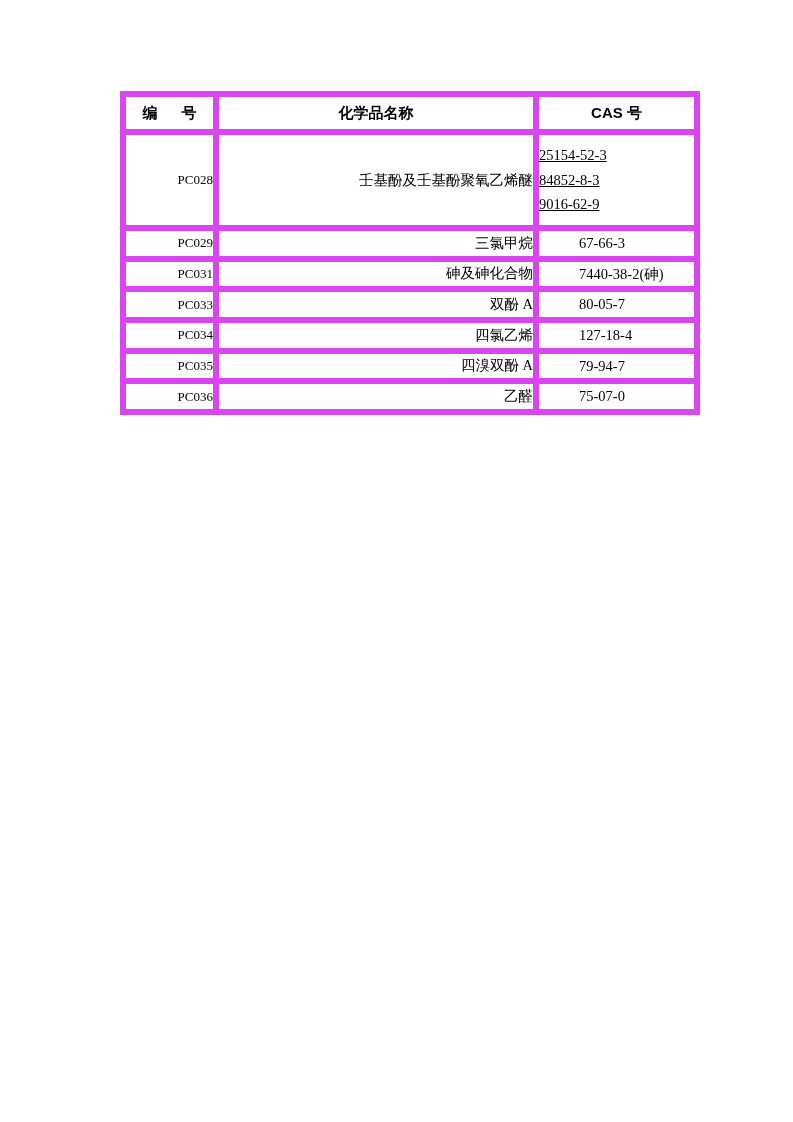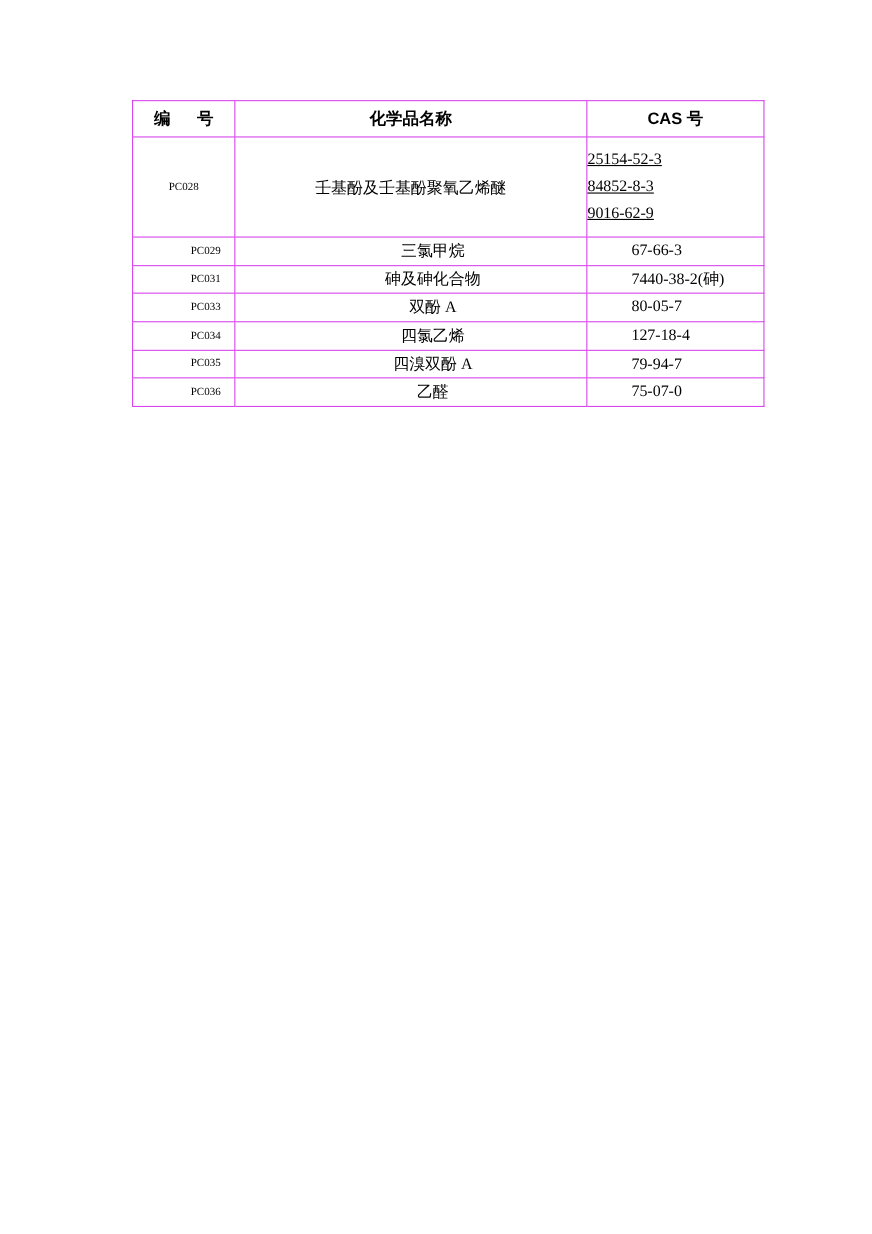--- a/index.html
+++ b/index.html
@@ -28,48 +28,48 @@
     top: 91px;
     width: 574px;
   }
   table.chem-table {
     border-collapse: collapse;
     width: 574px;
     table-layout: fixed;
   }
   table.chem-table th,
   table.chem-table td {
-    border: 1px solid #d946ef;
+    border: 6px solid #d946ef;
     padding: 0;
     vertical-align: middle;
   }
   col.col-code { width: 93px; }
   col.col-name { width: 320px; }
   col.col-cas  { width: 161px; }
 
   thead th {
     height: 32px;
     text-align: center;
     font-weight: bold;
     font-size: 15px;
     font-family: "Liberation Sans", "DejaVu Sans", sans-serif;
     letter-spacing: 0px;
   }
   th.head-code {
     letter-spacing: 10px;
     text-indent: 10px;
   }
   td.code-cell {
-    text-align: center;
-    font-size: 10px;
+    text-align: right;
+    font-size: 13px;
     font-family: "Liberation Serif", "DejaVu Serif", serif;
     padding: 5px 2px;
   }
   td.name-cell {
-    text-align: center;
+    text-align: right;
     font-size: 14.5px;
     padding: 5px 0 5px 10px;
     font-family: "Liberation Serif", "DejaVu Serif", serif;
   }
   td.cas-cell {
     text-align: left;
     font-size: 14.5px;
     padding: 5px 0 5px 10px;
     font-family: "Liberation Serif", "DejaVu Serif", serif;
   }

